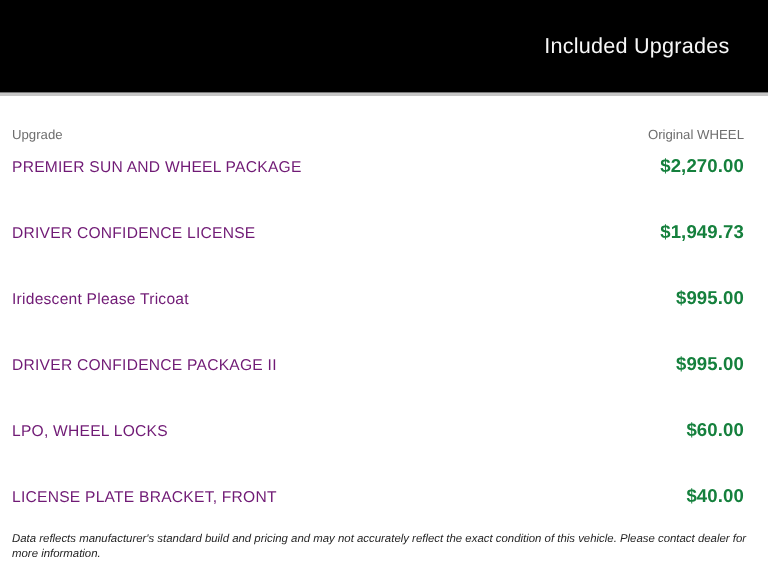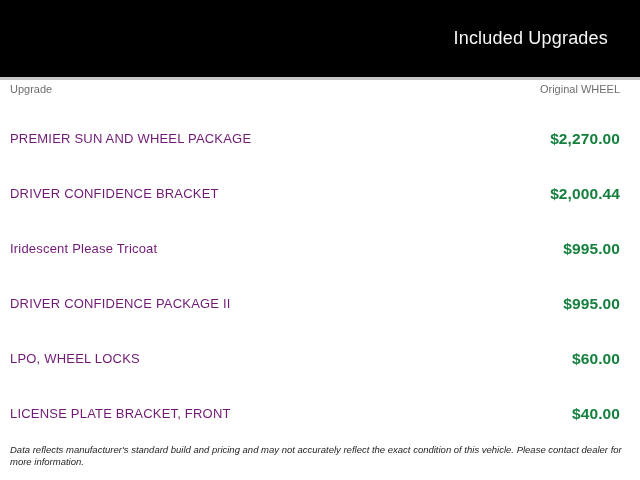--- a/index.html
+++ b/index.html
@@ -33,21 +33,21 @@
     letter-spacing: 0.2px;
   }
   .table {
     flex: none;
     padding: 0 20px 0 10px;
   }
   .col-header {
     display: flex;
     justify-content: space-between;
     align-items: baseline;
-    padding: 4px 0 3px 0;
+    padding: 28px 0 3px 0;
     height: 31px;
   }
   .col-header .col-label {
     font-size: 11px;
     color: #6e6e6e;
     line-height: 1;
   }
   .row {
     height: 55px;
     display: flex;
@@ -90,22 +90,22 @@
       <span class="col-label">Upgrade</span>
       <span class="col-label">Original WHEEL</span>
     </div>
 
     <div class="row">
       <span class="upgrade-name">PREMIER SUN AND WHEEL PACKAGE</span>
       <span class="upgrade-price">$2,270.00</span>
     </div>
 
     <div class="row">
-      <span class="upgrade-name">DRIVER CONFIDENCE BRACKET</span>
-      <span class="upgrade-price">$2,000.44</span>
+      <span class="upgrade-name">DRIVER CONFIDENCE LICENSE</span>
+      <span class="upgrade-price">$1,949.73</span>
     </div>
 
     <div class="row">
       <span class="upgrade-name">Iridescent Please Tricoat</span>
       <span class="upgrade-price">$995.00</span>
     </div>
 
     <div class="row">
       <span class="upgrade-name">DRIVER CONFIDENCE PACKAGE II</span>
       <span class="upgrade-price">$995.00</span>

